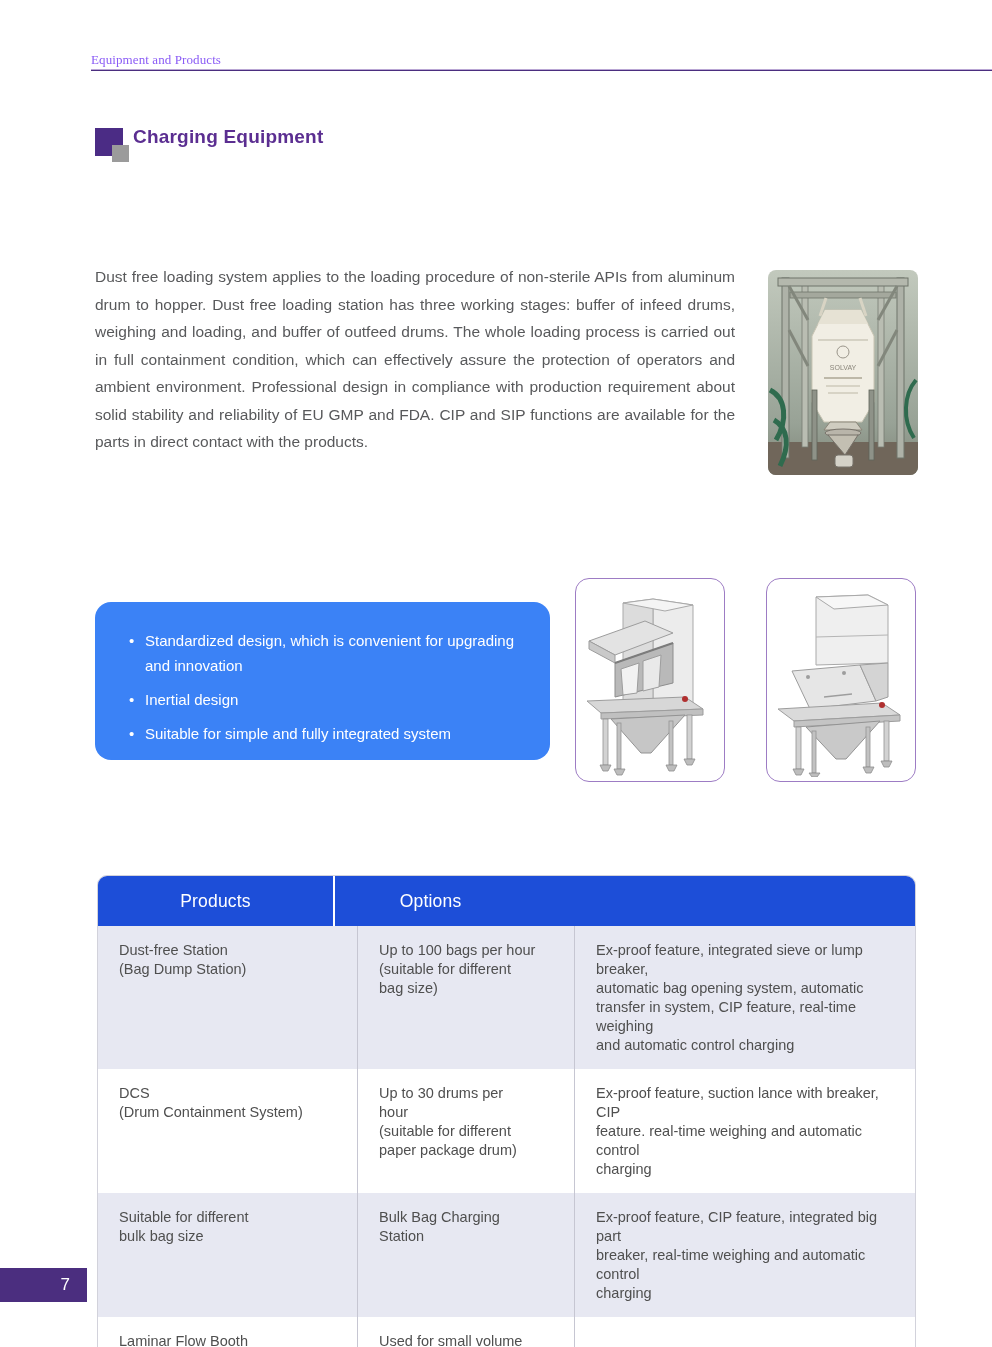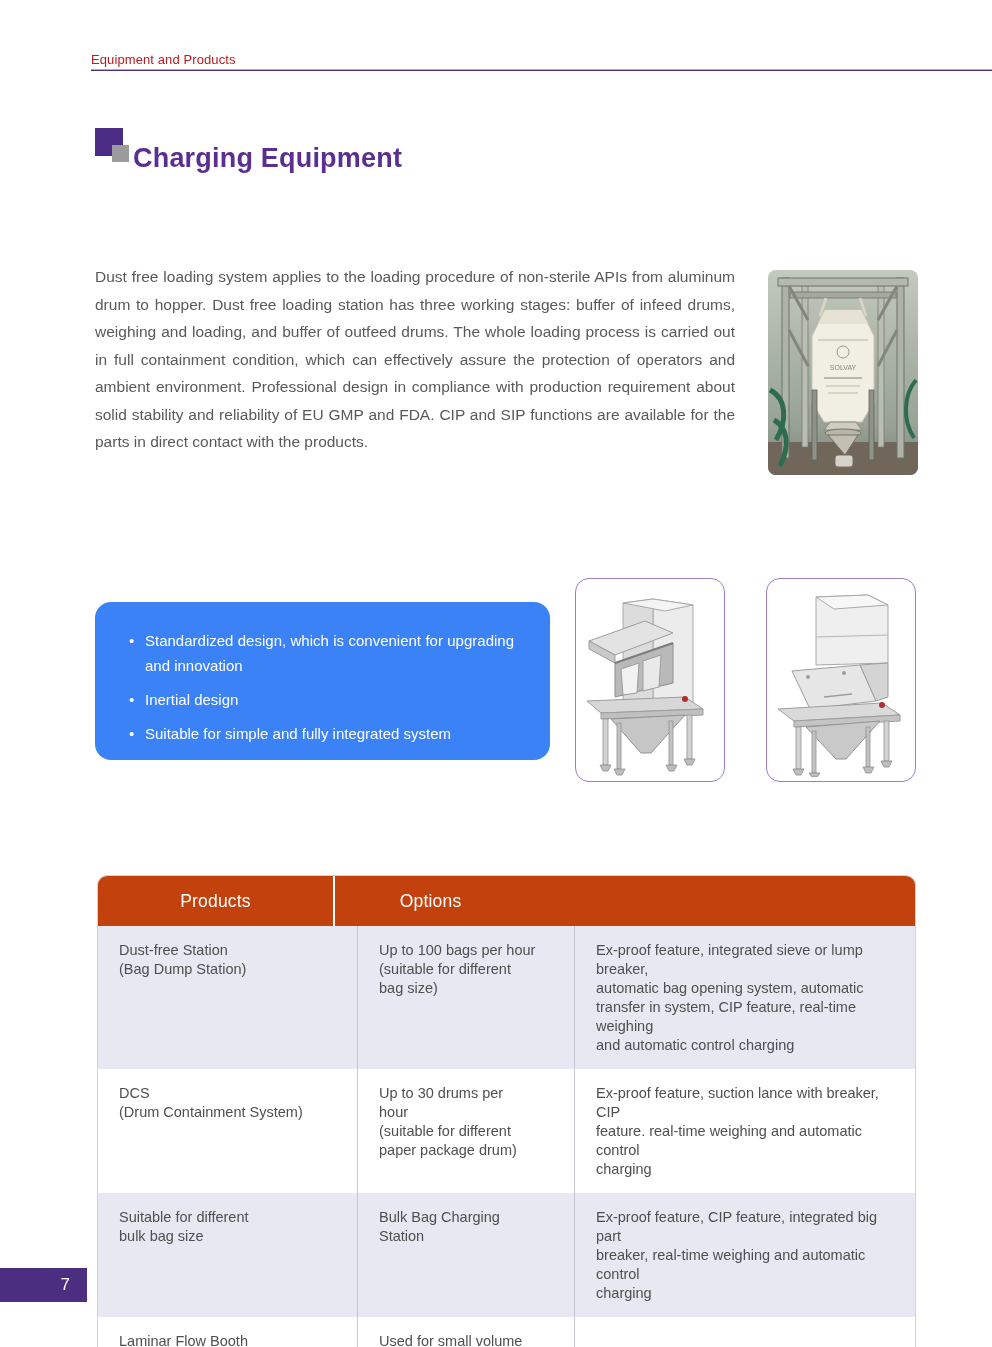--- a/index.html
+++ b/index.html
@@ -11,22 +11,23 @@
     background: #ffffff;
     font-family: "Liberation Sans", sans-serif;
     overflow: hidden;
   }
 
   
   .breadcrumb {
     position: absolute;
     left: 91px; top: 52px;
     font-size: 13px;
-    color: #b91c1c;
+    color: #8b5cf6;
     letter-spacing: 0.1px;
+    font-family: Liberation Serif, serif;
   }
   .header-rule {
     position: absolute;
     left: 91px; right: 0; top: 69px;
     height: 2px;
     background: #4b2e7f;
     border-top: 1px solid #b9a6d4;
   }
 
   
@@ -35,23 +36,23 @@
     position: absolute; left: 0; top: 2px;
     width: 28px; height: 28px;
     background: #4b2c85;
   }
   .sq-gray {
     position: absolute; left: 17px; top: 19px;
     width: 17px; height: 17px;
     background: #9b9b9b;
   }
   .page-title {
-    position: absolute; left: 38px; top: 17px;
+    position: absolute; left: 38px; top: 0;
     white-space: nowrap;
-    font-size: 27px;
+    font-size: 19px;
     font-weight: 600;
     color: #5b2e91;
     letter-spacing: 0.2px;
   }
 
   
   .intro {
     position: absolute;
     left: 95px; top: 263px;
     width: 640px;
@@ -117,21 +118,21 @@
     left: 97px; top: 875px;
     width: 819px;
     border-radius: 10px;
     border: 1px solid #d2d2db;
     overflow: hidden;
     background: #ffffff;
   }
   .t-head {
     display: grid;
     grid-template-columns: 235px 193px 1fr;
-    background: #c2410c;
+    background: #1d4ed8;
     height: 50px;
   }
   .t-head .hcell {
     display: flex; align-items: center; justify-content: center;
     color: #ffffff;
     font-size: 17.5px;
     letter-spacing: 0.2px;
   }
   .t-head .hcell + .hcell { border-left: 2px solid #ffffff; }
   .t-row {

